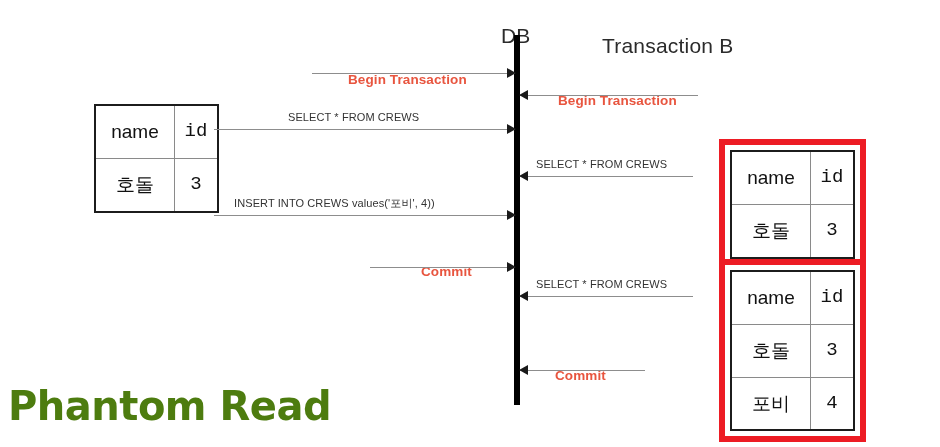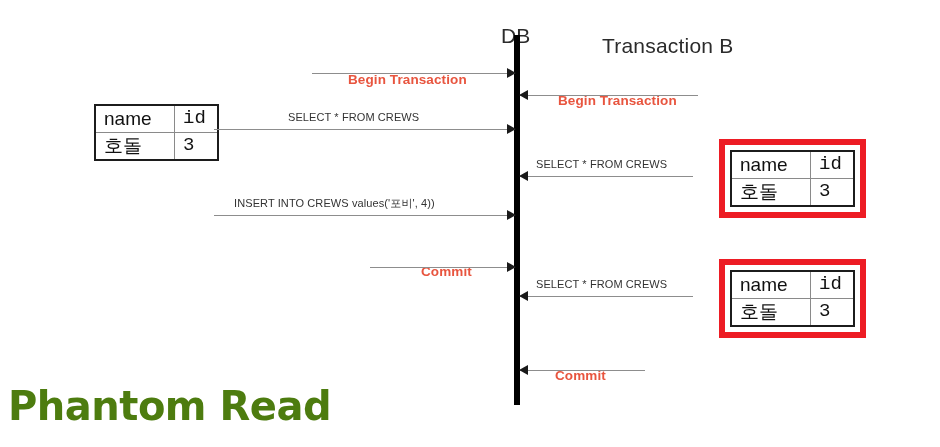--- a/index.html
+++ b/index.html
@@ -91,22 +91,22 @@
   
   .crew-table {
     position: absolute;
     border-collapse: collapse;
     background: #ffffff;
     border: 2px solid #1c1c1c;
   }
   .crew-table td {
     border: 1px solid #8a8a8a;
     font-size: 19px;
-    text-align: left;
-    padding: 1px 8px;
+    text-align: center;
+    padding: 14px 8px;
     color: #111111;
     line-height: 1.25;
     white-space: nowrap;
   }
   .crew-table td.c-name { min-width: 62px; }
   .crew-table td.c-id   { min-width: 26px; font-family: Liberation Mono, monospace; }
 
   .table-frame {
     position: absolute;
     border: 6px solid #ed1c24;
@@ -215,20 +215,24 @@
     <table class="crew-table">
       <tbody>
           <tr>
         <td class="c-name">name</td>
         <td class="c-id">id</td>
       </tr>
       <tr>
         <td class="c-name">호돌</td>
         <td class="c-id">3</td>
       </tr>
+      <tr>
+        <td class="c-name">포비</td>
+        <td class="c-id">4</td>
+      </tr>
     </tbody>
       </table>
   </div>
 
   <div class="arrow-label cmd" style="left:555px; top:352px;">Commit</div>
   <div class="arrow to-left" style="left:520px; top:362px; width:125px;">
     <div class="shaft"></div>
     <div class="head"></div>
   </div>
 

